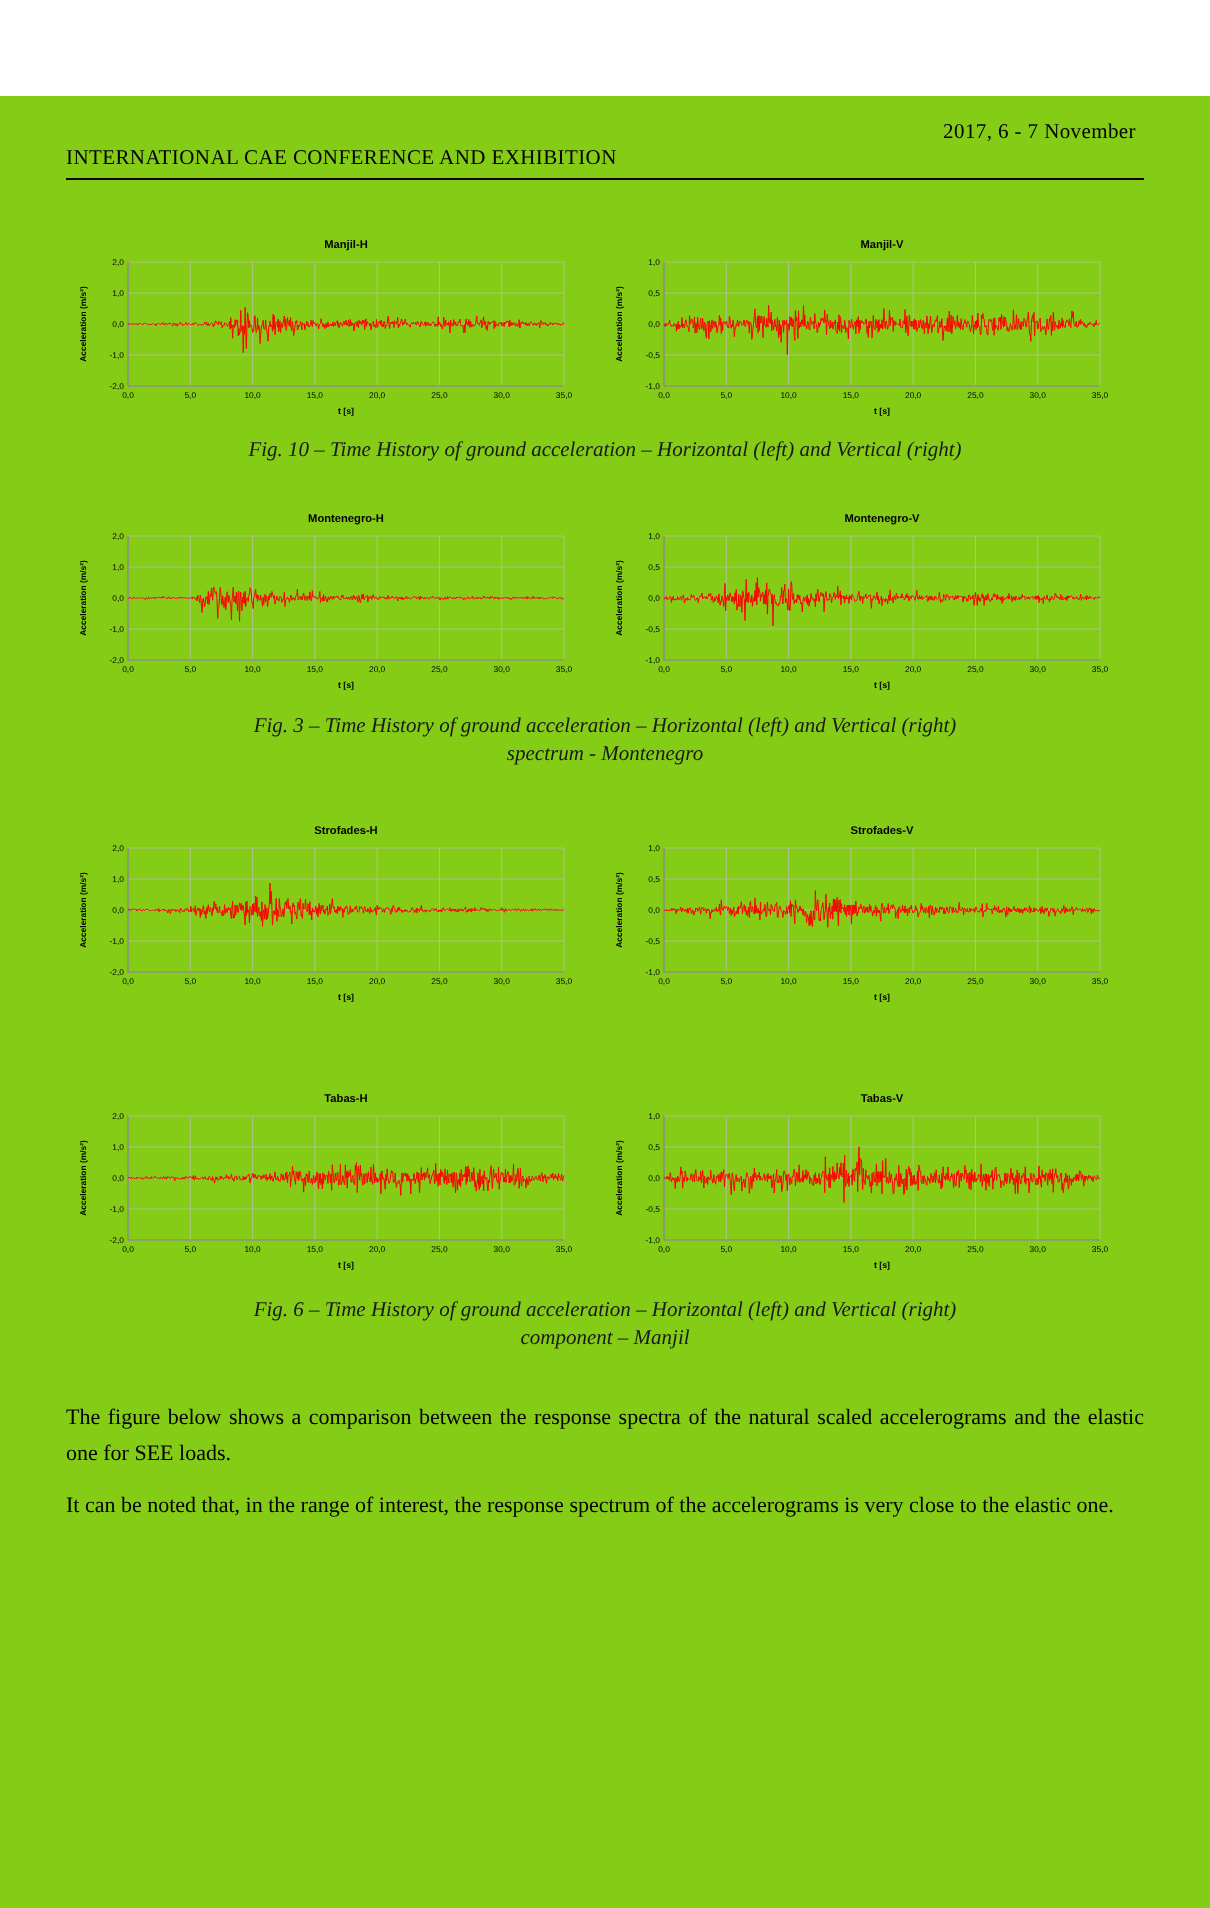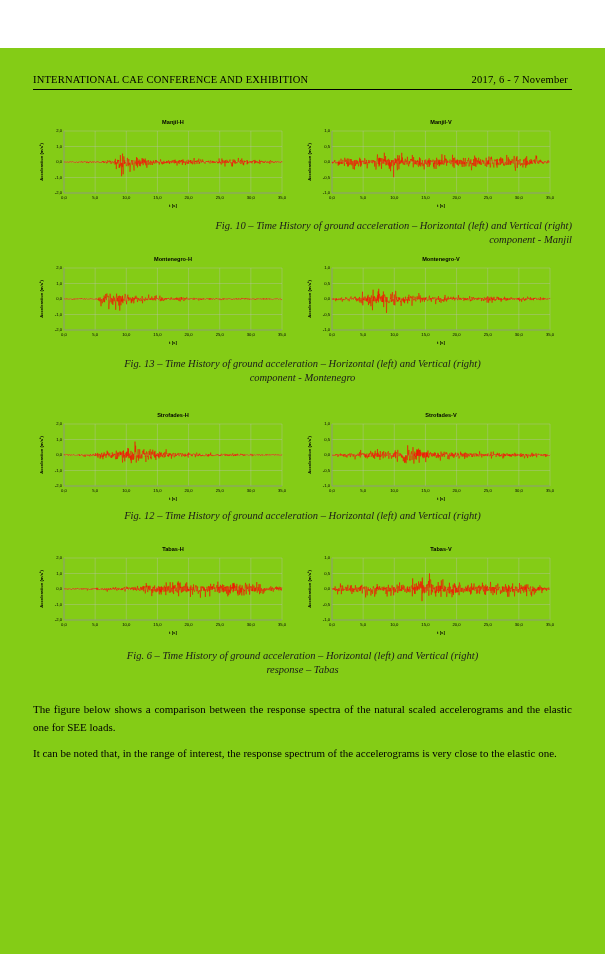--- a/index.html
+++ b/index.html
@@ -33,21 +33,21 @@
     text-align:justify;
   }
   .page-num{font-size:10.5px;}
 </style>
 </head>
 <body>
 
 <div id="page">
 
   <div class="abs header-text" style="left:33px;top:26px;">INTERNATIONAL CAE CONFERENCE AND EXHIBITION</div>
-  <div class="abs header-text" style="right:37px;top:26px;">2017, 6 - 7 November</div>
+  <div class="abs header-text" style="right:37px;top:13px;">2017, 6 - 7 November</div>
   <div class="abs rule" style="left:33px;top:41px;width:539px;"></div>
 
   <div class="chart-row" style="top:67px;">
     <div class="chart"><svg viewBox="0 0 248 97" width="248" height="97">
           <line x1="26" y1="16" x2="26" y2="78" stroke="#bfbfbf" stroke-width="0.35"></line>
           <text x="26" y="84" text-anchor="middle" font-size="4.2" fill="#000">0,0</text>
           <line x1="57.14285714285714" y1="16" x2="57.14285714285714" y2="78" stroke="#bfbfbf" stroke-width="0.35"></line>
           <text x="57.14285714285714" y="84" text-anchor="middle" font-size="4.2" fill="#000">5,0</text>
           <line x1="88.28571428571428" y1="16" x2="88.28571428571428" y2="78" stroke="#bfbfbf" stroke-width="0.35"></line>
           <text x="88.28571428571428" y="84" text-anchor="middle" font-size="4.2" fill="#000">10,0</text>
@@ -106,23 +106,22 @@
           <line x1="26" y1="78" x2="244" y2="78" stroke="#bfbfbf" stroke-width="0.35"></line>
           <text x="24" y="79.4" text-anchor="end" font-size="4.2" fill="#000">-1,0</text>
           <line x1="26" y1="16" x2="26" y2="78" stroke="#7f7f7f" stroke-width="0.6"></line>
           <line x1="26" y1="78" x2="244" y2="78" stroke="#7f7f7f" stroke-width="0.6"></line>
           <polyline points="26.00,47.66 26.31,46.91 26.62,48.36 26.93,46.73 27.25,46.92 27.56,47.77 27.87,47.31 28.18,46.53 28.49,46.94 28.80,44.99 29.11,47.45 29.43,47.27 29.74,48.26 30.05,47.83 30.36,48.20 30.67,47.97 30.98,46.67 31.29,47.70 31.61,47.96 31.92,47.35 32.23,50.67 32.54,46.73 32.85,49.42 33.16,45.55 33.47,49.51 33.79,47.34 34.10,48.69 34.41,47.84 34.72,48.06 35.03,43.70 35.34,48.96 35.65,46.92 35.97,47.65 36.28,48.98 36.59,46.72 36.90,44.89 37.21,46.55 37.52,47.97 37.83,48.38 38.15,48.68 38.46,50.86 38.77,42.78 39.08,47.07 39.39,46.87 39.70,44.68 40.01,44.72 40.33,44.95 40.64,49.03 40.95,46.86 41.26,43.46 41.57,51.48 41.88,46.48 42.19,46.89 42.51,51.31 42.82,43.62 43.13,47.07 43.44,48.82 43.75,49.83 44.06,46.24 44.37,44.10 44.69,49.16 45.00,49.42 45.31,44.17 45.62,47.28 45.93,50.37 46.24,46.07 46.55,47.12 46.87,52.01 47.18,54.06 47.49,47.17 47.80,46.14 48.11,45.51 48.42,54.56 48.73,45.38 49.05,47.73 49.36,50.97 49.67,48.83 49.98,44.94 50.29,49.26 50.60,47.22 50.91,45.46 51.23,46.57 51.54,48.66 51.85,45.89 52.16,47.55 52.47,51.33 52.78,50.53 53.09,47.73 53.41,47.01 53.72,42.71 54.03,47.73 54.34,43.95 54.65,51.73 54.96,46.09 55.27,50.49 55.59,46.20 55.90,45.64 56.21,46.14 56.52,47.05 56.83,47.31 57.14,45.60 57.45,45.92 57.77,48.63 58.08,48.43 58.39,49.07 58.70,43.21 59.01,44.78 59.32,47.10 59.63,49.15 59.95,47.20 60.26,48.24 60.57,44.92 60.88,48.15 61.19,53.37 61.50,48.88 61.81,49.24 62.13,46.86 62.44,47.90 62.75,44.97 63.06,46.20 63.37,48.29 63.68,45.80 63.99,45.71 64.31,45.69 64.62,46.53 64.93,47.65 65.24,47.30 65.55,47.53 65.86,45.02 66.17,45.09 66.49,48.26 66.80,47.76 67.11,45.47 67.42,45.05 67.73,46.72 68.04,47.28 68.35,45.80 68.67,51.58 68.98,45.96 69.29,46.36 69.60,47.10 69.91,54.62 70.22,52.59 70.53,48.56 70.85,46.41 71.16,42.87 71.47,39.41 71.78,45.42 72.09,48.58 72.40,48.99 72.71,43.28 73.03,51.44 73.34,42.72 73.65,50.29 73.96,43.01 74.27,46.66 74.58,45.92 74.89,42.99 75.21,46.92 75.52,53.83 75.83,44.55 76.14,43.28 76.45,47.76 76.76,47.80 77.07,48.67 77.39,44.20 77.70,46.87 78.01,48.56 78.32,37.74 78.63,46.10 78.94,44.27 79.25,47.02 79.57,41.04 79.88,50.42 80.19,45.31 80.50,46.67 80.81,49.90 81.12,47.39 81.43,44.71 81.75,48.27 82.06,47.97 82.37,50.56 82.68,43.82 82.99,49.18 83.30,53.88 83.61,45.18 83.93,52.32 84.24,47.20 84.55,56.19 84.86,48.46 85.17,47.68 85.48,45.19 85.79,51.23 86.11,45.15 86.42,47.40 86.73,46.98 87.04,45.59 87.35,44.94 87.66,62.22 87.97,46.72 88.29,47.76 88.60,50.11 88.91,43.38 89.22,43.70 89.53,47.88 89.84,43.75 90.15,48.49 90.47,44.79 90.78,44.67 91.09,52.15 91.40,55.22 91.71,40.21 92.02,45.48 92.33,43.50 92.65,48.96 92.96,54.22 93.27,40.40 93.58,49.17 93.89,47.14 94.20,46.15 94.51,48.43 94.83,44.96 95.14,44.86 95.45,47.41 95.76,37.80 96.07,48.25 96.38,42.47 96.69,47.59 97.01,47.30 97.32,49.59 97.63,47.31 97.94,45.67 98.25,47.01 98.56,49.58 98.87,50.02 99.19,43.72 99.50,45.43 99.81,47.33 100.12,46.51 100.43,46.27 100.74,45.51 101.05,49.42 101.37,41.75 101.68,45.27 101.99,46.60 102.30,48.34 102.61,51.30 102.92,50.02 103.23,45.98 103.55,48.65 103.86,46.60 104.17,47.37 104.48,44.21 104.79,45.22 105.10,45.19 105.41,43.95 105.73,45.77 106.04,46.58 106.35,39.97 106.66,45.61 106.97,44.91 107.28,52.30 107.59,42.12 107.91,45.32 108.22,45.79 108.53,47.95 108.84,49.41 109.15,45.12 109.46,48.90 109.77,47.88 110.09,45.92 110.40,49.39 110.71,49.40 111.02,46.09 111.33,47.02 111.64,44.95 111.95,50.34 112.27,50.88 112.58,51.75 112.89,46.05 113.20,49.67 113.51,42.38 113.82,50.68 114.13,43.37 114.45,45.09 114.76,51.49 115.07,47.71 115.38,48.33 115.69,48.18 116.00,49.41 116.31,45.20 116.63,47.06 116.94,51.22 117.25,48.96 117.56,48.90 117.87,49.27 118.18,54.43 118.49,45.23 118.81,46.08 119.12,49.06 119.43,48.47 119.74,44.50 120.05,46.55 120.36,48.06 120.67,49.62 120.99,47.45 121.30,45.87 121.61,45.94 121.92,52.00 122.23,44.94 122.54,48.36 122.85,44.78 123.17,43.29 123.48,51.62 123.79,45.35 124.10,49.75 124.41,45.24 124.72,45.14 125.03,46.56 125.35,45.85 125.66,46.57 125.97,47.27 126.28,46.85 126.59,46.78 126.90,44.66 127.21,44.82 127.53,51.73 127.84,48.02 128.15,53.70 128.46,45.63 128.77,48.88 129.08,47.16 129.39,45.48 129.71,46.51 130.02,53.98 130.33,49.41 130.64,42.73 130.95,48.95 131.26,49.26 131.57,49.90 131.89,44.56 132.20,45.27 132.51,48.90 132.82,45.49 133.13,51.26 133.44,44.81 133.75,50.31 134.07,47.05 134.38,48.90 134.69,49.01 135.00,44.86 135.31,49.49 135.62,46.54 135.93,39.26 136.25,45.31 136.56,49.25 136.87,46.31 137.18,45.50 137.49,47.46 137.80,49.73 138.11,48.33 138.43,48.19 138.74,40.12 139.05,47.75 139.36,43.55 139.67,44.73 139.98,45.10 140.29,43.80 140.61,50.74 140.92,45.27 141.23,46.66 141.54,47.80 141.85,45.82 142.16,46.97 142.47,47.18 142.79,47.21 143.10,47.04 143.41,47.08 143.72,47.66 144.03,44.54 144.34,48.40 144.65,49.04 144.97,48.81 145.28,48.82 145.59,45.36 145.90,45.87 146.21,47.13 146.52,39.79 146.83,51.43 147.15,48.86 147.46,43.04 147.77,49.46 148.08,52.88 148.39,48.12 148.70,42.62 149.01,46.79 149.33,48.08 149.64,45.50 149.95,48.35 150.26,47.32 150.57,45.40 150.88,49.51 151.19,44.44 151.51,49.71 151.82,44.97 152.13,45.50 152.44,50.69 152.75,49.05 153.06,49.14 153.37,45.20 153.69,48.84 154.00,47.03 154.31,44.80 154.62,47.01 154.93,49.14 155.24,49.27 155.55,45.25 155.87,48.08 156.18,51.91 156.49,46.33 156.80,47.01 157.11,48.91 157.42,42.93 157.73,45.67 158.05,51.81 158.36,46.85 158.67,49.26 158.98,46.56 159.29,43.03 159.60,47.78 159.91,51.32 160.23,48.53 160.54,47.19 160.85,48.21 161.16,48.30 161.47,45.44 161.78,44.94 162.09,45.59 162.41,44.51 162.72,42.81 163.03,51.46 163.34,49.53 163.65,48.86 163.96,45.69 164.27,48.60 164.59,48.56 164.90,44.34 165.21,49.60 165.52,55.25 165.83,50.90 166.14,48.02 166.45,49.07 166.77,47.96 167.08,50.53 167.39,47.51 167.70,44.04 168.01,50.83 168.32,45.69 168.63,40.58 168.95,51.05 169.26,49.32 169.57,42.56 169.88,51.86 170.19,49.04 170.50,43.28 170.81,45.18 171.13,47.43 171.44,45.38 171.75,49.35 172.06,47.86 172.37,47.53 172.68,42.69 172.99,48.18 173.31,45.87 173.62,48.85 173.93,46.52 174.24,49.75 174.55,44.34 174.86,47.04 175.17,48.85 175.49,49.81 175.80,47.10 176.11,46.47 176.42,44.82 176.73,46.91 177.04,46.54 177.35,48.58 177.67,45.63 177.98,45.61 178.29,46.60 178.60,47.19 178.91,49.24 179.22,50.97 179.53,49.24 179.85,47.88 180.16,42.77 180.47,45.93 180.78,51.92 181.09,47.54 181.40,48.55 181.71,45.65 182.03,49.85 182.34,45.07 182.65,48.93 182.96,41.54 183.27,48.09 183.58,48.52 183.89,48.32 184.21,52.49 184.52,52.13 184.83,42.54 185.14,44.31 185.45,41.70 185.76,44.41 186.07,44.58 186.39,48.56 186.70,48.21 187.01,47.66 187.32,49.43 187.63,52.20 187.94,52.56 188.25,46.02 188.57,44.77 188.88,44.46 189.19,45.76 189.50,45.05 189.81,44.93 190.12,48.59 190.43,50.24 190.75,44.23 191.06,52.63 191.37,43.89 191.68,49.31 191.99,47.82 192.30,47.91 192.61,48.60 192.93,50.13 193.24,48.80 193.55,43.88 193.86,45.54 194.17,43.58 194.48,49.71 194.79,42.23 195.11,45.19 195.42,46.98 195.73,48.57 196.04,43.38 196.35,48.04 196.66,43.69 196.97,45.75 197.29,46.13 197.60,50.34 197.91,48.61 198.22,50.66 198.53,50.65 198.84,50.24 199.15,46.71 199.47,47.86 199.78,48.49 200.09,50.11 200.40,49.82 200.71,39.95 201.02,46.24 201.33,49.68 201.65,49.03 201.96,47.00 202.27,42.37 202.58,49.89 202.89,49.19 203.20,44.28 203.51,46.87 203.83,48.09 204.14,49.69 204.45,45.79 204.76,49.73 205.07,46.03 205.38,46.07 205.69,48.14 206.01,44.15 206.32,44.61 206.63,46.25 206.94,48.34 207.25,48.39 207.56,45.11 207.87,43.84 208.19,40.94 208.50,47.54 208.81,52.21 209.12,52.12 209.43,55.73 209.74,45.46 210.05,43.57 210.37,42.41 210.68,46.02 210.99,41.17 211.30,52.91 211.61,46.23 211.92,45.74 212.23,46.10 212.55,45.37 212.86,49.57 213.17,48.65 213.48,46.29 213.79,45.72 214.10,44.01 214.41,50.80 214.73,49.73 215.04,49.12 215.35,48.36 215.66,49.87 215.97,48.98 216.28,48.25 216.59,49.27 216.91,52.45 217.22,48.66 217.53,44.49 217.84,47.40 218.15,49.87 218.46,47.79 218.77,44.28 219.09,45.54 219.40,42.74 219.71,52.75 220.02,45.91 220.33,50.47 220.64,41.16 220.95,45.76 221.27,50.14 221.58,45.85 221.89,47.12 222.20,48.43 222.51,48.74 222.82,47.68 223.13,49.60 223.45,45.11 223.76,45.31 224.07,49.17 224.38,46.55 224.69,47.96 225.00,44.03 225.31,48.69 225.63,45.33 225.94,48.11 226.25,48.09 226.56,48.77 226.87,46.15 227.18,46.25 227.49,44.93 227.81,45.52 228.12,45.85 228.43,47.72 228.74,44.39 229.05,47.55 229.36,48.82 229.67,45.56 229.99,40.45 230.30,43.69 230.61,40.93 230.92,46.64 231.23,47.31 231.54,48.21 231.85,47.00 232.17,45.63 232.48,48.64 232.79,48.22 233.10,48.32 233.41,46.09 233.72,45.33 234.03,47.28 234.35,44.72 234.66,47.06 234.97,46.89 235.28,45.72 235.59,46.74 235.90,47.83 236.21,46.67 236.53,48.23 236.84,47.32 237.15,48.89 237.46,48.19 237.77,48.18 238.08,46.51 238.39,47.38 238.71,46.99 239.02,46.08 239.33,46.56 239.64,47.22 239.95,47.32 240.26,47.23 240.57,46.81 240.89,48.40 241.20,47.26 241.51,46.49 241.82,47.59 242.13,45.21 242.44,47.31 242.75,47.23 243.07,47.39 243.38,46.87 243.69,46.76 244.00,46.94" fill="none" stroke="#FF0000" stroke-width="0.5" stroke-linejoin="round"></polyline>
           <text x="135" y="9" text-anchor="middle" font-size="5.6" font-weight="bold" fill="#000">Manjil-V</text>
           <text x="135" y="92" text-anchor="middle" font-size="4.4" font-weight="bold" fill="#000">t [s]</text>
           <text x="5" y="47" text-anchor="middle" font-size="4.2" font-weight="bold" fill="#000" transform="rotate(-90 5 47)">Acceleration (m/s²)</text>
         </svg></div>
   </div>
-  <div class="caption" style="top:171px;text-align:right;">
+  <div class="caption" style="top:171px;">
     <div>Fig. 10 – Time History of ground acceleration – Horizontal (left) and Vertical (right)</div>
-    <div>component - Manjil</div>
   </div>
 
   <div class="chart-row" style="top:204px;">
     <div class="chart"><svg viewBox="0 0 248 97" width="248" height="97">
           <line x1="26" y1="16" x2="26" y2="78" stroke="#bfbfbf" stroke-width="0.35"></line>
           <text x="26" y="84" text-anchor="middle" font-size="4.2" fill="#000">0,0</text>
           <line x1="57.14285714285714" y1="16" x2="57.14285714285714" y2="78" stroke="#bfbfbf" stroke-width="0.35"></line>
           <text x="57.14285714285714" y="84" text-anchor="middle" font-size="4.2" fill="#000">5,0</text>
           <line x1="88.28571428571428" y1="16" x2="88.28571428571428" y2="78" stroke="#bfbfbf" stroke-width="0.35"></line>
           <text x="88.28571428571428" y="84" text-anchor="middle" font-size="4.2" fill="#000">10,0</text>
@@ -182,22 +181,22 @@
           <text x="24" y="79.4" text-anchor="end" font-size="4.2" fill="#000">-1,0</text>
           <line x1="26" y1="16" x2="26" y2="78" stroke="#7f7f7f" stroke-width="0.6"></line>
           <line x1="26" y1="78" x2="244" y2="78" stroke="#7f7f7f" stroke-width="0.6"></line>
           <polyline points="26.00,46.77 26.31,47.53 26.62,47.14 26.93,47.06 27.25,46.14 27.56,47.86 27.87,47.38 28.18,47.43 28.49,47.35 28.80,46.63 29.11,46.31 29.43,46.78 29.74,49.18 30.05,46.81 30.36,47.91 30.67,46.10 30.98,47.99 31.29,47.61 31.61,48.13 31.92,47.38 32.23,47.84 32.54,47.77 32.85,46.34 33.16,47.68 33.47,47.44 33.79,47.56 34.10,46.68 34.41,46.23 34.72,48.13 35.03,47.14 35.34,46.95 35.65,45.53 35.97,47.31 36.28,49.60 36.59,47.33 36.90,47.05 37.21,47.42 37.52,48.12 37.83,46.74 38.15,47.47 38.46,47.86 38.77,47.77 39.08,47.86 39.39,47.32 39.70,45.20 40.01,46.49 40.33,46.73 40.64,45.98 40.95,45.76 41.26,47.33 41.57,48.05 41.88,48.17 42.19,47.64 42.51,46.84 42.82,47.01 43.13,49.26 43.44,47.22 43.75,46.73 44.06,45.95 44.37,46.37 44.69,45.67 45.00,44.51 45.31,47.46 45.62,46.93 45.93,46.44 46.24,46.43 46.55,47.08 46.87,47.22 47.18,46.27 47.49,47.49 47.80,47.07 48.11,46.39 48.42,44.85 48.73,45.67 49.05,45.86 49.36,44.72 49.67,48.10 49.98,47.49 50.29,46.05 50.60,49.21 50.91,49.10 51.23,46.88 51.54,48.50 51.85,47.28 52.16,46.13 52.47,47.26 52.78,46.83 53.09,49.37 53.41,44.91 53.72,47.38 54.03,50.63 54.34,48.69 54.65,48.99 54.96,45.95 55.27,47.27 55.59,48.87 55.90,51.26 56.21,45.11 56.52,39.73 56.83,53.34 57.14,46.59 57.45,48.12 57.77,45.50 58.08,45.67 58.39,48.26 58.70,48.23 59.01,44.47 59.32,46.15 59.63,46.29 59.95,48.94 60.26,46.33 60.57,48.70 60.88,46.54 61.19,49.94 61.50,44.37 61.81,48.28 62.13,42.74 62.44,53.08 62.75,50.27 63.06,51.30 63.37,45.23 63.68,50.03 63.99,51.28 64.31,45.73 64.62,46.18 64.93,54.21 65.24,43.47 65.55,43.76 65.86,46.90 66.17,47.66 66.49,58.21 66.80,46.60 67.11,37.71 67.42,48.86 67.73,44.78 68.04,49.36 68.35,44.11 68.67,46.36 68.98,46.69 69.29,49.30 69.60,48.83 69.91,45.51 70.22,51.16 70.53,48.03 70.85,46.81 71.16,48.73 71.47,43.30 71.78,48.44 72.09,39.37 72.40,50.33 72.71,36.78 73.03,46.65 73.34,41.87 73.65,43.16 73.96,44.54 74.27,48.54 74.58,45.26 74.89,46.40 75.21,44.22 75.52,44.13 75.83,49.96 76.14,45.46 76.45,49.98 76.76,43.09 77.07,50.21 77.39,39.45 77.70,55.12 78.01,46.30 78.32,44.38 78.63,42.48 78.94,43.69 79.25,44.88 79.57,45.03 79.88,49.82 80.19,45.26 80.50,60.87 80.81,48.34 81.12,45.30 81.43,47.98 81.75,49.76 82.06,49.25 82.37,50.44 82.68,50.62 82.99,51.09 83.30,49.73 83.61,50.24 83.93,49.46 84.24,45.94 84.55,46.61 84.86,41.82 85.17,46.89 85.48,49.95 85.79,43.41 86.11,43.53 86.42,40.11 86.73,49.29 87.04,47.05 87.35,48.69 87.66,49.76 87.97,53.01 88.29,42.47 88.60,50.41 88.91,53.35 89.22,49.41 89.53,38.86 89.84,39.45 90.15,46.42 90.47,47.81 90.78,44.80 91.09,49.82 91.40,48.15 91.71,48.94 92.02,47.69 92.33,49.36 92.65,45.34 92.96,47.26 93.27,45.58 93.58,47.92 93.89,45.76 94.20,48.71 94.51,50.02 94.83,49.28 95.14,53.96 95.45,49.19 95.76,46.51 96.07,47.82 96.38,48.46 96.69,46.41 97.01,46.71 97.32,49.55 97.63,45.47 97.94,50.34 98.25,47.04 98.56,51.24 98.87,48.22 99.19,48.94 99.50,44.69 99.81,46.93 100.12,47.65 100.43,46.87 100.74,47.80 101.05,48.65 101.37,47.45 101.68,51.41 101.99,44.95 102.30,48.43 102.61,44.61 102.92,42.67 103.23,46.73 103.55,48.90 103.86,46.70 104.17,45.33 104.48,44.21 104.79,45.22 105.10,46.17 105.41,44.67 105.73,45.48 106.04,53.75 106.35,46.99 106.66,46.06 106.97,43.79 107.28,46.80 107.59,48.25 107.91,47.59 108.22,48.02 108.53,48.08 108.84,44.72 109.15,45.38 109.46,45.59 109.77,49.40 110.09,47.35 110.40,47.05 110.71,46.08 111.02,44.22 111.33,44.50 111.64,47.66 111.95,45.92 112.27,45.84 112.58,46.63 112.89,41.12 113.20,47.46 113.51,46.23 113.82,46.25 114.13,43.40 114.45,50.50 114.76,45.55 115.07,46.28 115.38,46.33 115.69,47.48 116.00,45.96 116.31,49.51 116.63,46.45 116.94,47.53 117.25,45.58 117.56,47.56 117.87,47.03 118.18,46.66 118.49,49.72 118.81,45.63 119.12,47.21 119.43,46.01 119.74,48.08 120.05,45.16 120.36,45.94 120.67,46.19 120.99,46.65 121.30,48.43 121.61,48.69 121.92,48.65 122.23,48.16 122.54,47.77 122.85,46.20 123.17,44.65 123.48,43.67 123.79,47.16 124.10,48.26 124.41,45.99 124.72,47.13 125.03,46.52 125.35,49.77 125.66,46.27 125.97,47.20 126.28,46.64 126.59,46.55 126.90,44.99 127.21,47.10 127.53,47.06 127.84,47.21 128.15,45.87 128.46,45.94 128.77,45.78 129.08,45.38 129.39,47.99 129.71,52.13 130.02,47.24 130.33,48.17 130.64,46.96 130.95,45.82 131.26,46.70 131.57,46.78 131.89,47.64 132.20,45.79 132.51,44.08 132.82,47.94 133.13,45.93 133.44,50.00 133.75,48.45 134.07,47.67 134.38,47.46 134.69,46.04 135.00,50.80 135.31,47.43 135.62,47.15 135.93,47.45 136.25,48.09 136.56,48.95 136.87,47.11 137.18,47.90 137.49,47.71 137.80,49.92 138.11,47.82 138.43,45.49 138.74,48.39 139.05,42.94 139.36,47.86 139.67,48.21 139.98,47.37 140.29,46.61 140.61,49.44 140.92,46.58 141.23,45.90 141.54,47.52 141.85,47.89 142.16,44.55 142.47,45.75 142.79,47.41 143.10,46.26 143.41,46.72 143.72,46.78 144.03,47.11 144.34,46.28 144.65,47.02 144.97,44.84 145.28,46.80 145.59,46.52 145.90,46.95 146.21,47.98 146.52,47.40 146.83,45.68 147.15,46.87 147.46,44.77 147.77,46.90 148.08,45.88 148.39,48.32 148.70,48.34 149.01,46.22 149.33,46.87 149.64,47.34 149.95,45.80 150.26,45.77 150.57,46.24 150.88,46.49 151.19,47.24 151.51,48.16 151.82,46.40 152.13,45.68 152.44,43.14 152.75,47.37 153.06,47.30 153.37,47.50 153.69,45.84 154.00,47.60 154.31,46.54 154.62,47.24 154.93,45.88 155.24,47.75 155.55,47.15 155.87,47.30 156.18,46.97 156.49,46.45 156.80,46.31 157.11,46.36 157.42,45.74 157.73,48.54 158.05,48.74 158.36,46.45 158.67,47.68 158.98,45.93 159.29,47.93 159.60,47.77 159.91,46.09 160.23,48.08 160.54,46.86 160.85,47.13 161.16,48.18 161.47,46.07 161.78,47.06 162.09,46.55 162.41,47.56 162.72,47.84 163.03,47.55 163.34,47.25 163.65,44.15 163.96,46.28 164.27,49.27 164.59,47.75 164.90,48.56 165.21,48.94 165.52,48.13 165.83,45.08 166.14,45.99 166.45,46.39 166.77,48.22 167.08,46.21 167.39,45.09 167.70,46.44 168.01,46.04 168.32,46.14 168.63,47.84 168.95,46.80 169.26,46.23 169.57,46.74 169.88,46.38 170.19,45.96 170.50,47.28 170.81,47.06 171.13,48.08 171.44,46.47 171.75,45.86 172.06,47.58 172.37,46.27 172.68,45.73 172.99,47.35 173.31,45.99 173.62,46.31 173.93,46.32 174.24,46.35 174.55,46.24 174.86,46.35 175.17,46.38 175.49,49.05 175.80,46.05 176.11,47.34 176.42,46.42 176.73,46.56 177.04,47.08 177.35,48.63 177.67,47.42 177.98,48.61 178.29,45.46 178.60,46.16 178.91,45.89 179.22,47.88 179.53,46.68 179.85,46.80 180.16,47.46 180.47,45.54 180.78,47.86 181.09,50.63 181.40,47.94 181.71,44.25 182.03,46.84 182.34,47.69 182.65,50.69 182.96,45.31 183.27,48.09 183.58,46.58 183.89,48.56 184.21,48.55 184.52,46.79 184.83,45.72 185.14,44.78 185.45,47.28 185.76,45.78 186.07,50.70 186.39,46.75 186.70,47.97 187.01,45.72 187.32,48.12 187.63,47.81 187.94,44.84 188.25,45.82 188.57,48.18 188.88,47.91 189.19,48.84 189.50,48.08 189.81,46.94 190.12,47.99 190.43,46.71 190.75,45.38 191.06,44.71 191.37,46.47 191.68,45.47 191.99,46.18 192.30,47.87 192.61,45.23 192.93,47.62 193.24,46.38 193.55,47.21 193.86,46.69 194.17,48.12 194.48,46.39 194.79,47.00 195.11,49.73 195.42,46.11 195.73,48.31 196.04,47.90 196.35,47.21 196.66,47.35 196.97,46.87 197.29,47.44 197.60,46.49 197.91,45.99 198.22,47.57 198.53,44.78 198.84,47.25 199.15,47.61 199.47,47.24 199.78,45.94 200.09,48.93 200.40,46.99 200.71,46.45 201.02,48.00 201.33,46.50 201.65,48.23 201.96,45.98 202.27,47.24 202.58,47.82 202.89,47.79 203.20,47.34 203.51,46.43 203.83,47.90 204.14,46.53 204.45,46.84 204.76,47.37 205.07,45.25 205.38,46.67 205.69,46.31 206.01,46.30 206.32,45.96 206.63,47.75 206.94,47.39 207.25,47.12 207.56,46.59 207.87,47.33 208.19,46.37 208.50,47.61 208.81,47.50 209.12,46.56 209.43,46.79 209.74,46.55 210.05,46.27 210.37,46.27 210.68,47.60 210.99,47.29 211.30,46.75 211.61,46.07 211.92,47.74 212.23,46.01 212.55,47.67 212.86,45.96 213.17,45.67 213.48,49.26 213.79,46.56 214.10,47.79 214.41,47.98 214.73,47.84 215.04,46.95 215.35,47.75 215.66,49.75 215.97,46.24 216.28,46.41 216.59,47.39 216.91,47.70 217.22,47.26 217.53,45.48 217.84,47.43 218.15,47.96 218.46,47.53 218.77,48.97 219.09,46.81 219.40,47.92 219.71,46.04 220.02,46.42 220.33,46.54 220.64,47.74 220.95,47.79 221.27,47.15 221.58,44.62 221.89,45.20 222.20,46.18 222.51,46.91 222.82,46.32 223.13,47.09 223.45,46.68 223.76,47.70 224.07,47.44 224.38,45.20 224.69,48.05 225.00,47.63 225.31,46.25 225.63,47.83 225.94,47.65 226.25,47.30 226.56,46.73 226.87,47.80 227.18,46.40 227.49,48.25 227.81,45.91 228.12,47.03 228.43,45.97 228.74,47.01 229.05,46.35 229.36,46.32 229.67,45.84 229.99,46.32 230.30,46.56 230.61,47.58 230.92,46.64 231.23,47.24 231.54,47.09 231.85,47.47 232.17,46.49 232.48,46.36 232.79,47.34 233.10,47.39 233.41,48.05 233.72,46.98 234.03,46.96 234.35,45.07 234.66,48.16 234.97,47.24 235.28,46.46 235.59,46.92 235.90,47.34 236.21,47.49 236.53,46.96 236.84,46.10 237.15,47.98 237.46,45.77 237.77,46.48 238.08,47.53 238.39,46.60 238.71,47.11 239.02,46.09 239.33,46.79 239.64,47.26 239.95,46.87 240.26,46.97 240.57,47.11 240.89,47.26 241.20,47.74 241.51,46.58 241.82,46.81 242.13,47.10 242.44,46.70 242.75,46.98 243.07,46.93 243.38,46.96 243.69,46.29 244.00,46.89" fill="none" stroke="#FF0000" stroke-width="0.5" stroke-linejoin="round"></polyline>
           <text x="135" y="9" text-anchor="middle" font-size="5.6" font-weight="bold" fill="#000">Montenegro-V</text>
           <text x="135" y="92" text-anchor="middle" font-size="4.4" font-weight="bold" fill="#000">t [s]</text>
           <text x="5" y="47" text-anchor="middle" font-size="4.2" font-weight="bold" fill="#000" transform="rotate(-90 5 47)">Acceleration (m/s²)</text>
         </svg></div>
   </div>
   <div class="caption" style="top:309px;">
-    <div>Fig. 13 – Time History of ground acceleration – Horizontal (left) and Vertical (right)</div>
-    <div>component - Montenegro</div>
+    <div>Fig. 3 – Time History of ground acceleration – Horizontal (left) and Vertical (right)</div>
+    <div>spectrum - Montenegro</div>
   </div>
 
   <div class="chart-row" style="top:360px;">
     <div class="chart"><svg viewBox="0 0 248 97" width="248" height="97">
           <line x1="26" y1="16" x2="26" y2="78" stroke="#bfbfbf" stroke-width="0.35"></line>
           <text x="26" y="84" text-anchor="middle" font-size="4.2" fill="#000">0,0</text>
           <line x1="57.14285714285714" y1="16" x2="57.14285714285714" y2="78" stroke="#bfbfbf" stroke-width="0.35"></line>
           <text x="57.14285714285714" y="84" text-anchor="middle" font-size="4.2" fill="#000">5,0</text>
           <line x1="88.28571428571428" y1="16" x2="88.28571428571428" y2="78" stroke="#bfbfbf" stroke-width="0.35"></line>
           <text x="88.28571428571428" y="84" text-anchor="middle" font-size="4.2" fill="#000">10,0</text>
@@ -257,21 +256,20 @@
           <text x="24" y="79.4" text-anchor="end" font-size="4.2" fill="#000">-1,0</text>
           <line x1="26" y1="16" x2="26" y2="78" stroke="#7f7f7f" stroke-width="0.6"></line>
           <line x1="26" y1="78" x2="244" y2="78" stroke="#7f7f7f" stroke-width="0.6"></line>
           <polyline points="26.00,47.09 26.31,47.20 26.62,46.95 26.93,47.43 27.25,46.74 27.56,47.38 27.87,47.28 28.18,46.96 28.49,47.47 28.80,46.83 29.11,47.14 29.43,47.36 29.74,46.21 30.05,47.28 30.36,46.41 30.67,46.26 30.98,47.07 31.29,46.48 31.61,46.57 31.92,48.90 32.23,47.39 32.54,46.65 32.85,47.62 33.16,46.68 33.47,46.79 33.79,46.92 34.10,46.88 34.41,45.55 34.72,47.94 35.03,47.63 35.34,46.19 35.65,47.10 35.97,46.64 36.28,47.66 36.59,47.52 36.90,46.60 37.21,46.99 37.52,48.32 37.83,46.18 38.15,48.56 38.46,46.32 38.77,46.72 39.08,45.96 39.39,46.52 39.70,48.86 40.01,48.49 40.33,46.90 40.64,47.73 40.95,49.57 41.26,47.78 41.57,48.00 41.88,46.11 42.19,46.61 42.51,46.09 42.82,47.63 43.13,47.22 43.44,46.62 43.75,45.43 44.06,47.36 44.37,49.08 44.69,46.15 45.00,46.39 45.31,45.50 45.62,46.49 45.93,47.51 46.24,46.74 46.55,46.27 46.87,46.64 47.18,48.68 47.49,46.54 47.80,47.46 48.11,46.45 48.42,46.65 48.73,47.53 49.05,51.41 49.36,48.24 49.67,48.49 49.98,46.71 50.29,47.76 50.60,47.34 50.91,47.77 51.23,46.55 51.54,47.02 51.85,47.19 52.16,45.57 52.47,47.90 52.78,47.58 53.09,46.68 53.41,47.53 53.72,43.99 54.03,48.51 54.34,49.42 54.65,41.96 54.96,46.41 55.27,46.21 55.59,47.29 55.90,45.79 56.21,45.15 56.52,46.16 56.83,45.76 57.14,45.51 57.45,45.39 57.77,47.26 58.08,46.54 58.39,45.62 58.70,48.87 59.01,48.46 59.32,46.15 59.63,49.83 59.95,46.84 60.26,48.81 60.57,48.34 60.88,45.53 61.19,50.44 61.50,48.79 61.81,49.18 62.13,47.58 62.44,48.92 62.75,45.92 63.06,48.95 63.37,45.10 63.68,46.21 63.99,46.06 64.31,45.94 64.62,42.90 64.93,45.08 65.24,48.75 65.55,46.47 65.86,45.79 66.17,44.32 66.49,47.67 66.80,45.30 67.11,49.25 67.42,47.07 67.73,49.98 68.04,48.09 68.35,45.62 68.67,50.83 68.98,43.57 69.29,42.71 69.60,47.60 69.91,48.07 70.22,45.32 70.53,46.89 70.85,47.91 71.16,49.06 71.47,41.09 71.78,48.66 72.09,44.73 72.40,48.33 72.71,48.44 73.03,46.12 73.34,48.56 73.65,47.32 73.96,52.01 74.27,43.03 74.58,49.03 74.89,48.47 75.21,48.02 75.52,47.27 75.83,46.45 76.14,47.60 76.45,44.20 76.76,47.76 77.07,50.34 77.39,49.74 77.70,43.07 78.01,46.55 78.32,46.58 78.63,47.48 78.94,46.58 79.25,49.34 79.57,44.23 79.88,45.53 80.19,45.49 80.50,47.46 80.81,46.96 81.12,47.79 81.43,45.09 81.75,44.26 82.06,44.20 82.37,43.32 82.68,50.33 82.99,50.82 83.30,47.28 83.61,45.91 83.93,45.04 84.24,45.80 84.55,47.50 84.86,47.67 85.17,48.52 85.48,50.65 85.79,47.23 86.11,47.61 86.42,47.63 86.73,49.16 87.04,48.41 87.35,45.38 87.66,49.02 87.97,46.95 88.29,45.89 88.60,44.55 88.91,48.53 89.22,42.36 89.53,50.20 89.84,43.94 90.15,45.06 90.47,44.55 90.78,44.81 91.09,50.58 91.40,53.78 91.71,41.89 92.02,44.46 92.33,45.53 92.65,46.24 92.96,48.22 93.27,46.90 93.58,47.32 93.89,45.07 94.20,45.08 94.51,47.46 94.83,46.15 95.14,46.67 95.45,49.23 95.76,46.61 96.07,50.08 96.38,49.88 96.69,47.68 97.01,48.69 97.32,53.23 97.63,49.33 97.94,50.65 98.25,50.69 98.56,54.82 98.87,49.02 99.19,54.29 99.50,47.35 99.81,52.33 100.12,55.25 100.43,50.91 100.74,47.30 101.05,51.86 101.37,51.93 101.68,37.31 101.99,45.45 102.30,47.48 102.61,43.36 102.92,41.96 103.23,45.90 103.55,52.25 103.86,51.33 104.17,52.57 104.48,47.43 104.79,46.12 105.10,44.97 105.41,43.33 105.73,46.35 106.04,51.88 106.35,48.81 106.66,47.51 106.97,39.15 107.28,45.68 107.59,48.64 107.91,55.60 108.22,45.78 108.53,47.83 108.84,43.52 109.15,51.24 109.46,47.95 109.77,48.88 110.09,44.97 110.40,51.59 110.71,41.44 111.02,47.95 111.33,41.55 111.64,47.53 111.95,42.14 112.27,48.01 112.58,40.64 112.89,48.50 113.20,54.76 113.51,42.09 113.82,47.92 114.13,41.84 114.45,48.41 114.76,43.79 115.07,46.12 115.38,46.03 115.69,45.92 116.00,47.80 116.31,44.38 116.63,49.13 116.94,45.77 117.25,50.24 117.56,44.63 117.87,47.62 118.18,44.50 118.49,49.50 118.81,44.59 119.12,44.70 119.43,47.73 119.74,54.13 120.05,44.45 120.36,49.32 120.67,44.45 120.99,48.91 121.30,44.72 121.61,48.52 121.92,42.51 122.23,46.48 122.54,50.04 122.85,47.96 123.17,48.34 123.48,45.44 123.79,46.53 124.10,46.27 124.41,44.16 124.72,45.23 125.03,46.53 125.35,48.22 125.66,45.88 125.97,45.07 126.28,48.61 126.59,48.30 126.90,45.72 127.21,45.82 127.53,47.87 127.84,45.49 128.15,48.16 128.46,48.27 128.77,44.24 129.08,47.34 129.39,45.00 129.71,47.65 130.02,47.70 130.33,50.04 130.64,47.73 130.95,46.95 131.26,48.63 131.57,46.01 131.89,44.83 132.20,50.10 132.51,45.84 132.82,48.47 133.13,47.05 133.44,48.25 133.75,47.09 134.07,49.70 134.38,52.58 134.69,45.32 135.00,43.61 135.31,44.68 135.62,47.41 135.93,48.62 136.25,45.57 136.56,47.95 136.87,48.38 137.18,47.05 137.49,45.84 137.80,47.02 138.11,43.76 138.43,48.77 138.74,47.89 139.05,46.58 139.36,46.13 139.67,44.54 139.98,44.79 140.29,46.28 140.61,44.33 140.92,45.33 141.23,45.56 141.54,46.62 141.85,51.00 142.16,48.68 142.47,48.31 142.79,46.73 143.10,51.31 143.41,45.69 143.72,45.35 144.03,46.62 144.34,48.27 144.65,46.90 144.97,47.43 145.28,44.47 145.59,47.46 145.90,46.57 146.21,48.45 146.52,44.96 146.83,48.25 147.15,47.31 147.46,46.37 147.77,49.91 148.08,46.38 148.39,46.92 148.70,48.53 149.01,45.53 149.33,46.51 149.64,44.61 149.95,46.88 150.26,47.50 150.57,48.55 150.88,48.24 151.19,47.24 151.51,47.30 151.82,44.82 152.13,47.17 152.44,46.18 152.75,48.49 153.06,50.47 153.37,49.06 153.69,48.47 154.00,48.41 154.31,46.59 154.62,43.71 154.93,46.82 155.24,45.15 155.55,47.36 155.87,48.34 156.18,46.09 156.49,46.26 156.80,48.62 157.11,45.66 157.42,46.31 157.73,47.98 158.05,48.36 158.36,45.23 158.67,50.85 158.98,44.99 159.29,44.47 159.60,46.50 159.91,49.27 160.23,45.07 160.54,47.53 160.85,48.27 161.16,49.59 161.47,47.67 161.78,45.64 162.09,48.39 162.41,46.27 162.72,46.30 163.03,47.25 163.34,48.14 163.65,48.20 163.96,45.38 164.27,46.09 164.59,46.86 164.90,45.51 165.21,45.99 165.52,45.86 165.83,48.83 166.14,46.10 166.45,48.98 166.77,47.95 167.08,47.56 167.39,45.63 167.70,45.70 168.01,47.93 168.32,48.55 168.63,47.72 168.95,45.25 169.26,45.55 169.57,45.77 169.88,46.38 170.19,48.42 170.50,45.63 170.81,46.95 171.13,48.09 171.44,47.83 171.75,46.00 172.06,47.32 172.37,48.20 172.68,47.79 172.99,48.32 173.31,46.13 173.62,43.25 173.93,47.18 174.24,46.92 174.55,47.41 174.86,46.88 175.17,45.68 175.49,46.12 175.80,49.40 176.11,46.15 176.42,46.52 176.73,46.59 177.04,47.87 177.35,47.86 177.67,46.22 177.98,47.89 178.29,48.07 178.60,47.31 178.91,46.11 179.22,47.92 179.53,46.41 179.85,47.17 180.16,46.57 180.47,46.80 180.78,47.54 181.09,46.29 181.40,48.20 181.71,46.25 182.03,45.42 182.34,46.71 182.65,47.10 182.96,47.87 183.27,47.74 183.58,48.17 183.89,47.50 184.21,46.22 184.52,47.42 184.83,47.54 185.14,43.80 185.45,50.47 185.76,48.13 186.07,47.45 186.39,47.75 186.70,46.94 187.01,47.63 187.32,43.59 187.63,46.42 187.94,46.76 188.25,46.28 188.57,46.83 188.88,46.73 189.19,47.08 189.50,46.50 189.81,46.59 190.12,48.90 190.43,47.31 190.75,45.98 191.06,47.02 191.37,44.80 191.68,47.17 191.99,46.89 192.30,45.93 192.61,47.92 192.93,47.72 193.24,45.03 193.55,48.48 193.86,47.18 194.17,47.15 194.48,48.16 194.79,46.86 195.11,48.15 195.42,47.02 195.73,46.14 196.04,46.04 196.35,47.31 196.66,47.97 196.97,50.48 197.29,45.38 197.60,49.17 197.91,49.43 198.22,45.81 198.53,47.48 198.84,46.15 199.15,48.10 199.47,46.54 199.78,47.88 200.09,46.79 200.40,47.05 200.71,46.68 201.02,45.18 201.33,46.97 201.65,47.58 201.96,46.46 202.27,47.96 202.58,47.23 202.89,46.19 203.20,47.88 203.51,46.24 203.83,48.47 204.14,46.65 204.45,48.25 204.76,46.55 205.07,46.65 205.38,48.72 205.69,46.74 206.01,47.47 206.32,45.90 206.63,47.39 206.94,46.08 207.25,46.07 207.56,47.06 207.87,48.03 208.19,46.76 208.50,46.54 208.81,44.84 209.12,48.51 209.43,45.87 209.74,47.57 210.05,47.34 210.37,47.88 210.68,47.96 210.99,45.83 211.30,47.80 211.61,47.11 211.92,46.32 212.23,47.11 212.55,46.76 212.86,47.10 213.17,47.75 213.48,47.19 213.79,47.06 214.10,45.91 214.41,48.82 214.73,47.81 215.04,45.28 215.35,48.05 215.66,46.86 215.97,48.88 216.28,47.26 216.59,46.08 216.91,47.53 217.22,47.59 217.53,45.98 217.84,47.13 218.15,47.42 218.46,50.24 218.77,48.99 219.09,47.86 219.40,46.30 219.71,46.73 220.02,46.89 220.33,45.99 220.64,48.15 220.95,46.66 221.27,46.47 221.58,50.05 221.89,47.75 222.20,47.96 222.51,47.24 222.82,46.33 223.13,46.88 223.45,47.72 223.76,48.01 224.07,47.62 224.38,48.89 224.69,46.93 225.00,46.32 225.31,47.70 225.63,46.45 225.94,44.73 226.25,48.57 226.56,48.58 226.87,45.69 227.18,47.67 227.49,46.36 227.81,47.97 228.12,47.04 228.43,46.67 228.74,46.45 229.05,47.79 229.36,46.94 229.67,47.02 229.99,45.25 230.30,46.08 230.61,49.31 230.92,47.17 231.23,46.66 231.54,47.18 231.85,46.63 232.17,45.84 232.48,45.83 232.79,47.14 233.10,46.99 233.41,46.71 233.72,46.61 234.03,46.87 234.35,46.56 234.66,47.36 234.97,47.88 235.28,46.23 235.59,47.49 235.90,47.35 236.21,46.78 236.53,47.62 236.84,46.87 237.15,46.56 237.46,46.15 237.77,48.15 238.08,47.80 238.39,46.65 238.71,46.05 239.02,47.02 239.33,46.14 239.64,48.87 239.95,46.44 240.26,47.16 240.57,48.33 240.89,46.52 241.20,46.41 241.51,47.55 241.82,47.05 242.13,47.42 242.44,46.94 242.75,47.28 243.07,47.68 243.38,47.13 243.69,47.19 244.00,46.85" fill="none" stroke="#FF0000" stroke-width="0.5" stroke-linejoin="round"></polyline>
           <text x="135" y="9" text-anchor="middle" font-size="5.6" font-weight="bold" fill="#000">Strofades-V</text>
           <text x="135" y="92" text-anchor="middle" font-size="4.4" font-weight="bold" fill="#000">t [s]</text>
           <text x="5" y="47" text-anchor="middle" font-size="4.2" font-weight="bold" fill="#000" transform="rotate(-90 5 47)">Acceleration (m/s²)</text>
         </svg></div>
   </div>
   <div class="caption" style="top:461px;">
-    <div>Fig. 12 – Time History of ground acceleration – Horizontal (left) and Vertical (right)</div>
   </div>
 
   <div class="chart-row" style="top:494px;">
     <div class="chart"><svg viewBox="0 0 248 97" width="248" height="97">
           <line x1="26" y1="16" x2="26" y2="78" stroke="#bfbfbf" stroke-width="0.35"></line>
           <text x="26" y="84" text-anchor="middle" font-size="4.2" fill="#000">0,0</text>
           <line x1="57.14285714285714" y1="16" x2="57.14285714285714" y2="78" stroke="#bfbfbf" stroke-width="0.35"></line>
           <text x="57.14285714285714" y="84" text-anchor="middle" font-size="4.2" fill="#000">5,0</text>
           <line x1="88.28571428571428" y1="16" x2="88.28571428571428" y2="78" stroke="#bfbfbf" stroke-width="0.35"></line>
           <text x="88.28571428571428" y="84" text-anchor="middle" font-size="4.2" fill="#000">10,0</text>
@@ -332,21 +330,21 @@
           <line x1="26" y1="16" x2="26" y2="78" stroke="#7f7f7f" stroke-width="0.6"></line>
           <line x1="26" y1="78" x2="244" y2="78" stroke="#7f7f7f" stroke-width="0.6"></line>
           <polyline points="26.00,46.90 26.31,46.60 26.62,47.42 26.93,47.33 27.25,46.42 27.56,47.43 27.87,46.13 28.18,47.62 28.49,46.59 28.80,48.16 29.11,44.39 29.43,46.24 29.74,49.02 30.05,47.92 30.36,46.71 30.67,48.05 30.98,47.04 31.29,47.64 31.61,52.31 31.92,46.78 32.23,48.01 32.54,49.17 32.85,46.04 33.16,46.94 33.47,48.65 33.79,48.74 34.10,46.26 34.41,41.46 34.72,45.15 35.03,43.52 35.34,52.13 35.65,47.59 35.97,46.52 36.28,48.81 36.59,43.48 36.90,45.32 37.21,46.91 37.52,48.67 37.83,46.72 38.15,47.29 38.46,47.73 38.77,47.79 39.08,47.92 39.39,45.44 39.70,44.75 40.01,47.31 40.33,48.77 40.64,45.29 40.95,45.67 41.26,48.90 41.57,44.16 41.88,42.80 42.19,46.00 42.51,48.32 42.82,48.62 43.13,48.49 43.44,46.37 43.75,47.85 44.06,47.99 44.37,43.63 44.69,49.43 45.00,46.33 45.31,43.18 45.62,46.48 45.93,51.96 46.24,45.97 46.55,48.97 46.87,49.59 47.18,48.42 47.49,46.63 47.80,50.22 48.11,46.41 48.42,47.54 48.73,47.42 49.05,47.98 49.36,43.15 49.67,47.02 49.98,46.76 50.29,49.59 50.60,48.98 50.91,45.33 51.23,48.74 51.54,48.84 51.85,50.09 52.16,46.23 52.47,47.18 52.78,45.87 53.09,45.33 53.41,48.86 53.72,46.86 54.03,44.87 54.34,48.92 54.65,43.86 54.96,47.60 55.27,44.35 55.59,45.03 55.90,42.82 56.21,51.45 56.52,46.96 56.83,45.56 57.14,45.24 57.45,45.13 57.77,45.96 58.08,47.30 58.39,45.11 58.70,44.55 59.01,47.95 59.32,50.66 59.63,55.41 59.95,46.17 60.26,44.44 60.57,47.19 60.88,50.75 61.19,53.36 61.50,48.18 61.81,46.61 62.13,45.34 62.44,48.72 62.75,46.90 63.06,47.18 63.37,47.80 63.68,49.05 63.99,46.95 64.31,46.83 64.62,46.16 64.93,53.53 65.24,49.01 65.55,49.47 65.86,47.40 66.17,49.31 66.49,51.78 66.80,48.56 67.11,45.85 67.42,44.31 67.73,46.07 68.04,46.72 68.35,46.71 68.67,54.65 68.98,51.80 69.29,46.00 69.60,46.64 69.91,52.22 70.22,48.77 70.53,45.05 70.85,48.72 71.16,42.04 71.47,46.89 71.78,44.45 72.09,46.60 72.40,48.11 72.71,45.53 73.03,45.90 73.34,46.73 73.65,44.14 73.96,48.13 74.27,46.01 74.58,47.67 74.89,48.09 75.21,47.97 75.52,46.80 75.83,46.30 76.14,44.87 76.45,48.27 76.76,47.15 77.07,46.23 77.39,45.59 77.70,48.85 78.01,44.63 78.32,47.53 78.63,47.00 78.94,45.97 79.25,47.33 79.57,45.73 79.88,51.99 80.19,51.39 80.50,47.72 80.81,45.04 81.12,54.50 81.43,48.33 81.75,48.33 82.06,46.27 82.37,42.82 82.68,49.29 82.99,48.49 83.30,49.37 83.61,45.74 83.93,47.07 84.24,49.22 84.55,45.93 84.86,53.79 85.17,51.95 85.48,49.75 85.79,44.24 86.11,43.41 86.42,44.38 86.73,45.68 87.04,48.30 87.35,45.41 87.66,53.30 87.97,45.48 88.29,44.94 88.60,47.04 88.91,50.41 89.22,46.71 89.53,48.66 89.84,49.75 90.15,46.09 90.47,46.41 90.78,44.58 91.09,42.59 91.40,44.35 91.71,50.92 92.02,48.01 92.33,44.13 92.65,44.87 92.96,48.87 93.27,46.92 93.58,40.45 93.89,49.17 94.20,48.73 94.51,46.95 94.83,47.09 95.14,49.07 95.45,43.24 95.76,48.80 96.07,45.39 96.38,47.17 96.69,47.01 97.01,42.79 97.32,47.86 97.63,46.92 97.94,43.75 98.25,44.47 98.56,46.00 98.87,49.83 99.19,46.69 99.50,46.92 99.81,47.32 100.12,50.11 100.43,50.21 100.74,50.85 101.05,45.53 101.37,48.44 101.68,44.36 101.99,49.99 102.30,47.03 102.61,47.21 102.92,49.52 103.23,46.37 103.55,44.77 103.86,50.30 104.17,49.95 104.48,47.09 104.79,46.63 105.10,44.61 105.41,43.69 105.73,43.80 106.04,43.86 106.35,54.34 106.66,36.34 106.97,47.06 107.28,45.74 107.59,48.22 107.91,47.33 108.22,44.90 108.53,51.69 108.84,41.85 109.15,52.03 109.46,45.31 109.77,45.98 110.09,47.69 110.40,41.26 110.71,45.58 111.02,48.92 111.33,43.86 111.64,47.94 111.95,45.03 112.27,47.29 112.58,39.44 112.89,44.58 113.20,45.81 113.51,47.55 113.82,41.73 114.13,45.59 114.45,39.38 114.76,45.46 115.07,46.42 115.38,45.86 115.69,39.54 116.00,59.17 116.31,35.57 116.63,51.19 116.94,51.01 117.25,43.18 117.56,47.87 117.87,49.68 118.18,44.74 118.49,51.23 118.81,46.15 119.12,46.24 119.43,46.15 119.74,45.36 120.05,50.55 120.36,42.73 120.67,42.83 120.99,47.68 121.30,48.62 121.61,42.19 121.92,43.34 122.23,42.83 122.54,38.98 122.85,53.76 123.17,41.99 123.48,31.46 123.79,45.40 124.10,37.30 124.41,37.75 124.72,38.05 125.03,46.75 125.35,52.76 125.66,42.15 125.97,48.97 126.28,48.42 126.59,50.34 126.90,42.95 127.21,46.60 127.53,46.15 127.84,47.54 128.15,47.42 128.46,45.54 128.77,48.53 129.08,51.32 129.39,48.89 129.71,54.52 130.02,44.73 130.33,50.63 130.64,44.10 130.95,44.05 131.26,48.62 131.57,49.14 131.89,46.19 132.20,40.07 132.51,51.00 132.82,44.24 133.13,43.72 133.44,49.38 133.75,46.17 134.07,43.71 134.38,48.75 134.69,43.94 135.00,54.84 135.31,38.33 135.62,46.73 135.93,46.22 136.25,46.79 136.56,46.80 136.87,37.23 137.18,49.26 137.49,47.93 137.80,46.70 138.11,49.77 138.43,48.39 138.74,43.81 139.05,49.26 139.36,47.07 139.67,44.99 139.98,47.81 140.29,49.49 140.61,54.75 140.92,54.71 141.23,48.48 141.54,46.75 141.85,48.13 142.16,44.88 142.47,48.43 142.79,48.99 143.10,51.26 143.41,40.74 143.72,50.73 144.03,51.49 144.34,44.67 144.65,45.83 144.97,49.99 145.28,49.66 145.59,47.46 145.90,55.24 146.21,54.57 146.52,47.16 146.83,51.22 147.15,42.73 147.46,52.94 147.77,45.43 148.08,43.13 148.39,41.20 148.70,45.38 149.01,42.35 149.33,50.76 149.64,43.98 149.95,50.71 150.26,50.47 150.57,45.81 150.88,49.83 151.19,45.70 151.51,50.33 151.82,48.87 152.13,49.78 152.44,48.53 152.75,43.67 153.06,53.21 153.37,40.48 153.69,41.65 154.00,43.98 154.31,43.65 154.62,48.73 154.93,49.84 155.24,46.71 155.55,45.97 155.87,49.84 156.18,45.80 156.49,47.53 156.80,48.78 157.11,49.55 157.42,50.61 157.73,46.32 158.05,46.63 158.36,48.12 158.67,47.45 158.98,49.63 159.29,46.07 159.60,44.65 159.91,47.09 160.23,49.18 160.54,46.06 160.85,48.87 161.16,44.43 161.47,44.42 161.78,49.44 162.09,42.87 162.41,47.04 162.72,47.93 163.03,47.86 163.34,49.61 163.65,45.56 163.96,49.28 164.27,48.48 164.59,52.49 164.90,44.64 165.21,51.57 165.52,41.39 165.83,45.59 166.14,47.53 166.45,46.13 166.77,48.21 167.08,44.73 167.39,45.99 167.70,47.81 168.01,41.48 168.32,47.54 168.63,48.27 168.95,48.68 169.26,46.11 169.57,46.63 169.88,44.72 170.19,46.41 170.50,47.69 170.81,51.80 171.13,44.94 171.44,49.30 171.75,50.87 172.06,50.83 172.37,44.07 172.68,45.64 172.99,43.35 173.31,43.18 173.62,51.80 173.93,45.60 174.24,44.53 174.55,48.56 174.86,45.39 175.17,44.51 175.49,46.19 175.80,46.92 176.11,47.59 176.42,40.70 176.73,44.63 177.04,43.04 177.35,49.40 177.67,47.68 177.98,44.71 178.29,47.83 178.60,52.34 178.91,44.09 179.22,46.58 179.53,52.90 179.85,42.60 180.16,48.32 180.47,45.13 180.78,49.26 181.09,48.70 181.40,43.99 181.71,47.70 182.03,48.99 182.34,47.24 182.65,47.90 182.96,47.15 183.27,45.17 183.58,45.88 183.89,45.65 184.21,48.93 184.52,39.92 184.83,46.81 185.14,51.18 185.45,47.02 185.76,45.24 186.07,48.59 186.39,46.64 186.70,44.97 187.01,53.16 187.32,45.05 187.63,46.56 187.94,49.54 188.25,45.18 188.57,51.10 188.88,46.27 189.19,45.62 189.50,47.04 189.81,44.57 190.12,43.09 190.43,52.59 190.75,46.96 191.06,48.30 191.37,44.26 191.68,41.77 191.99,41.62 192.30,48.16 192.61,46.22 192.93,45.49 193.24,45.20 193.55,45.25 193.86,46.42 194.17,47.72 194.48,51.93 194.79,48.72 195.11,48.66 195.42,48.59 195.73,50.61 196.04,50.78 196.35,44.48 196.66,48.67 196.97,44.74 197.29,49.91 197.60,48.86 197.91,44.75 198.22,45.30 198.53,45.90 198.84,49.68 199.15,47.92 199.47,42.19 199.78,46.65 200.09,47.91 200.40,44.52 200.71,50.31 201.02,46.95 201.33,47.56 201.65,54.76 201.96,45.75 202.27,49.13 202.58,42.94 202.89,54.72 203.20,50.37 203.51,44.41 203.83,47.61 204.14,48.00 204.45,50.05 204.76,45.86 205.07,47.12 205.38,46.33 205.69,44.57 206.01,45.24 206.32,49.20 206.63,41.42 206.94,50.15 207.25,47.12 207.56,48.02 207.87,48.04 208.19,47.03 208.50,54.40 208.81,49.65 209.12,47.43 209.43,44.52 209.74,47.55 210.05,48.86 210.37,49.01 210.68,44.82 210.99,45.57 211.30,45.94 211.61,48.68 211.92,50.50 212.23,47.51 212.55,47.06 212.86,50.40 213.17,49.33 213.48,40.99 213.79,47.46 214.10,45.91 214.41,49.76 214.73,51.66 215.04,42.96 215.35,46.60 215.66,45.25 215.97,47.04 216.28,45.54 216.59,48.66 216.91,44.30 217.22,45.32 217.53,45.35 217.84,50.64 218.15,44.49 218.46,47.10 218.77,48.26 219.09,42.83 219.40,47.50 219.71,44.78 220.02,49.87 220.33,42.40 220.64,54.16 220.95,47.80 221.27,45.06 221.58,45.12 221.89,42.34 222.20,45.83 222.51,47.10 222.82,45.69 223.13,48.94 223.45,49.23 223.76,48.59 224.07,46.70 224.38,44.63 224.69,44.53 225.00,52.84 225.31,49.62 225.63,54.41 225.94,51.29 226.25,47.05 226.56,49.16 226.87,44.53 227.18,47.28 227.49,49.19 227.81,45.76 228.12,52.54 228.43,51.54 228.74,45.82 229.05,48.13 229.36,47.49 229.67,50.67 229.99,47.29 230.30,48.51 230.61,49.01 230.92,46.59 231.23,47.19 231.54,47.80 231.85,45.55 232.17,48.53 232.48,44.94 232.79,47.61 233.10,45.31 233.41,48.40 233.72,43.51 234.03,43.48 234.35,43.82 234.66,47.78 234.97,47.55 235.28,45.14 235.59,47.57 235.90,51.09 236.21,45.90 236.53,48.69 236.84,46.14 237.15,47.10 237.46,46.23 237.77,48.06 238.08,47.22 238.39,45.56 238.71,46.65 239.02,47.27 239.33,45.92 239.64,46.81 239.95,48.13 240.26,46.43 240.57,48.85 240.89,46.83 241.20,45.89 241.51,46.87 241.82,47.07 242.13,47.85 242.44,47.65 242.75,45.58 243.07,47.13 243.38,47.42 243.69,47.08 244.00,46.84" fill="none" stroke="#FF0000" stroke-width="0.5" stroke-linejoin="round"></polyline>
           <text x="135" y="9" text-anchor="middle" font-size="5.6" font-weight="bold" fill="#000">Tabas-V</text>
           <text x="135" y="92" text-anchor="middle" font-size="4.4" font-weight="bold" fill="#000">t [s]</text>
           <text x="5" y="47" text-anchor="middle" font-size="4.2" font-weight="bold" fill="#000" transform="rotate(-90 5 47)">Acceleration (m/s²)</text>
         </svg></div>
   </div>
   <div class="caption" style="top:601px;">
     <div>Fig. 6 – Time History of ground acceleration – Horizontal (left) and Vertical (right)</div>
-    <div>response – Tabas</div>
+    <div>component – Manjil</div>
   </div>
 
   <div class="body-par" style="top:697px;">It can be noted that, in the range of interest, the response spectrum of the accelerograms is very close to the elastic one.</div>
   <div class="body-par" style="top:653px;">The figure below shows a comparison between the response spectra of the natural scaled accelerograms and the elastic one for SEE loads.</div>
 
   <div class="abs rule-thin" style="left:33px;top:918px;width:539px;"></div>
   <div class="abs page-num" style="top:944px;right:43px;">10</div>
 
 </div>
 

